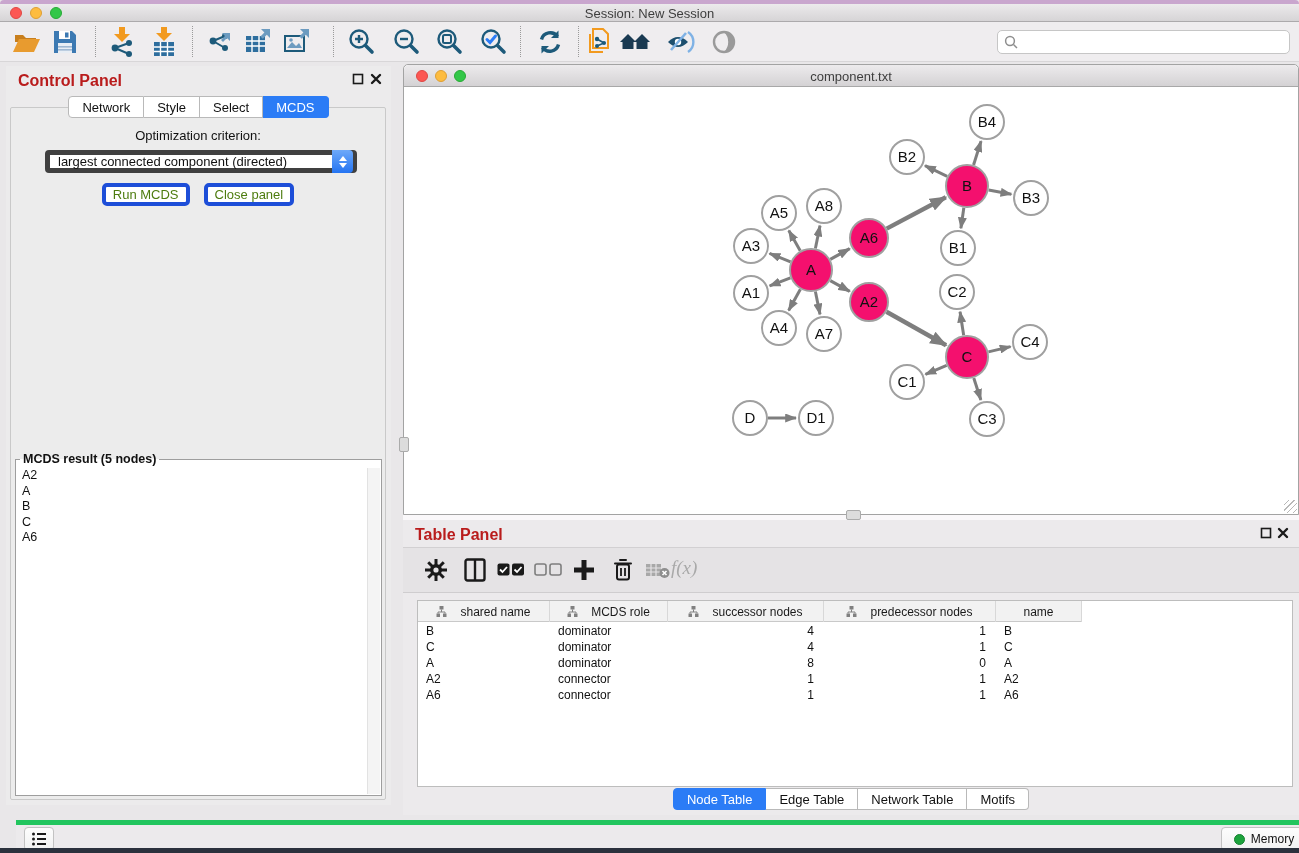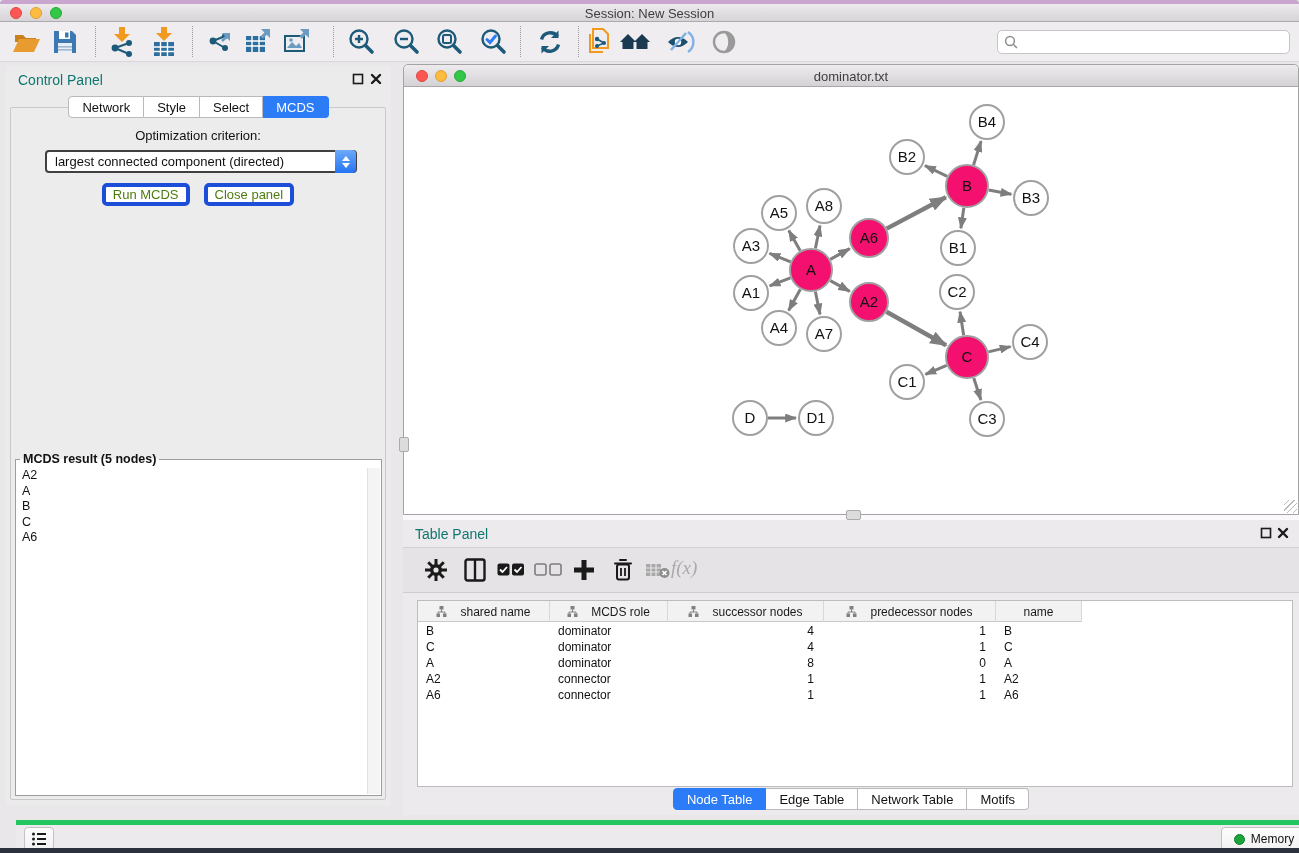--- a/index.html
+++ b/index.html
@@ -19,35 +19,35 @@
 
   
   .toolbar { position:absolute; left:0; top:22px; width:1299px; height:40px; background:#EFEDEF; border-bottom:1px solid #D8D6D8; }
   .tool { position:absolute; top:3px; width:34px; height:34px; display:flex; align-items:center; justify-content:center; cursor:default; }
   .tsep { position:absolute; top:4px; height:31px; width:0; border-left:1px dotted #9A9A9A; }
   .searchbox { position:absolute; left:997px; top:8px; width:293px; height:24px; background:#fff; border:1px solid #C6C6C6; border-radius:5px; display:flex; align-items:center; padding-left:6px; }
   .searchbox input { border:none; outline:none; flex:1; font-size:12px; font-family:"Liberation Sans",sans-serif; background:transparent; }
 
   
   .panel-header { position:absolute; left:0; top:0; right:0; height:26px; }
-  .panel-header .ph-title { position:absolute; left:12px; top:6px; font-size:14px; color:#0f766e; }
+  .panel-header .ph-title { position:absolute; left:12px; top:6px; font-size:16px; color:#b91c1c;font-weight:bold; }
   .ph-float { position:absolute; top:7px; width:12px; height:12px; }
   .ph-close { position:absolute; top:7px; width:12px; height:12px; }
 
   
   .control-panel { position:absolute; left:6px; top:66px; width:385px; height:739px; background:#ECEBEC; }
   .cp-tabs { position:absolute; top:30px; left:0; right:0; display:flex; justify-content:center; z-index:3; }
   .seg { height:22px; background:#fff; border:1px solid #B9B9B9; border-left:none; font-size:13px; color:#111;
          padding:2px 13px; display:flex; align-items:center; cursor:default; }
   .seg:first-child { border-left:1px solid #B9B9B9; border-radius:4px 0 0 4px; }
   .seg:last-child { border-radius:0 4px 4px 0; }
   .seg.active { background:#2B7CF6; border-color:#2B7CF6; color:#fff; }
   .cp-body { position:absolute; left:4px; right:5px; top:41px; bottom:5px; background:#ECECEC; border:1px solid #C9C9C9; border-radius:2px; }
   .opt-label { position:absolute; top:20px; left:0; right:0; text-align:center; font-size:13px; color:#111; }
-  .dropdown { position:absolute; left:34px; top:42px; width:312px; height:23px; background:#fff; border:2px solid #404040; border-radius:4px; display:flex; align-items:center; }
+  .dropdown { position:absolute; left:34px; top:42px; width:312px; height:23px; background:#fff; border:5px solid #404040; border-radius:4px; display:flex; align-items:center; }
   .dropdown .dd-text { flex:1; font-size:13px; color:#111; padding-left:8px; white-space:nowrap; overflow:hidden; }
   .dd-stepper { width:21px; height:23px; margin:-1px -1px -1px 0; border-radius:0 4px 4px 0;
     background:linear-gradient(#6EA9F9,#2474F2); display:flex; flex-direction:column; align-items:center; justify-content:center; gap:2px; }
   .btn-row { position:absolute; top:75px; left:0; right:0; display:flex; justify-content:center; gap:14px; }
   .push-btn { height:23px; background:#fff; border:4px solid #1d4ed8; border-radius:5px; font-size:13px; color:#4d7c0f; padding:0 7px; font-family:"Liberation Sans",sans-serif; }
   .result { position:absolute; left:4px; right:3px; top:344px; bottom:3px; border:1px solid #9E9E9E; background:#fff; }
   .result legend { font-size:12.5px; color:#111; margin-left:4px; padding:0 3px; background:transparent;font-weight:bold; }
   .result-inner { position:absolute; left:1px; right:14px; top:2px; bottom:1px; background:#fff; overflow:hidden; }
   .result-item { font-size:12.5px; color:#111; line-height:15.5px; padding-left:5px; }
   .scroll-track { position:absolute; right:1px; top:2px; bottom:1px; width:13px; background:#F4F4F4; border-left:1px solid #E2E2E2; }
@@ -290,21 +290,21 @@
 
 <div class="right-col">
 
   <div class="network-window">
     <div class="net-titlebar">
       <div class="net-traffic">
         <span class="light red"></span>
         <span class="light yellow"></span>
         <span class="light green"></span>
       </div>
-      <div class="title">dominator.txt</div>
+      <div class="title">component.txt</div>
     </div>
     <div class="net-canvas">
       <svg id="graph" width="894" height="428" viewBox="0 0 894 428">
           <defs>
             <marker id="arr" viewBox="0 0 4 3" markerWidth="4" markerHeight="3" refX="3.6" refY="1.5" orient="auto" markerUnits="strokeWidth">
               <path d="M0,0 L4,1.5 L0,3 Z" fill="#7E7E7E"></path>
             </marker>
           </defs>
           <line x1="357.230235352432" y1="163.8163567215194" x2="345.79069513415277" y2="143.43967570770963" stroke="#7E7E7E" stroke-width="3" marker-end="url(#arr)"></line>
           <line x1="372.3793183343823" y1="161.44027896919482" x2="377.0188015141979" y2="138.59974639164108" stroke="#7E7E7E" stroke-width="3" marker-end="url(#arr)"></line>

